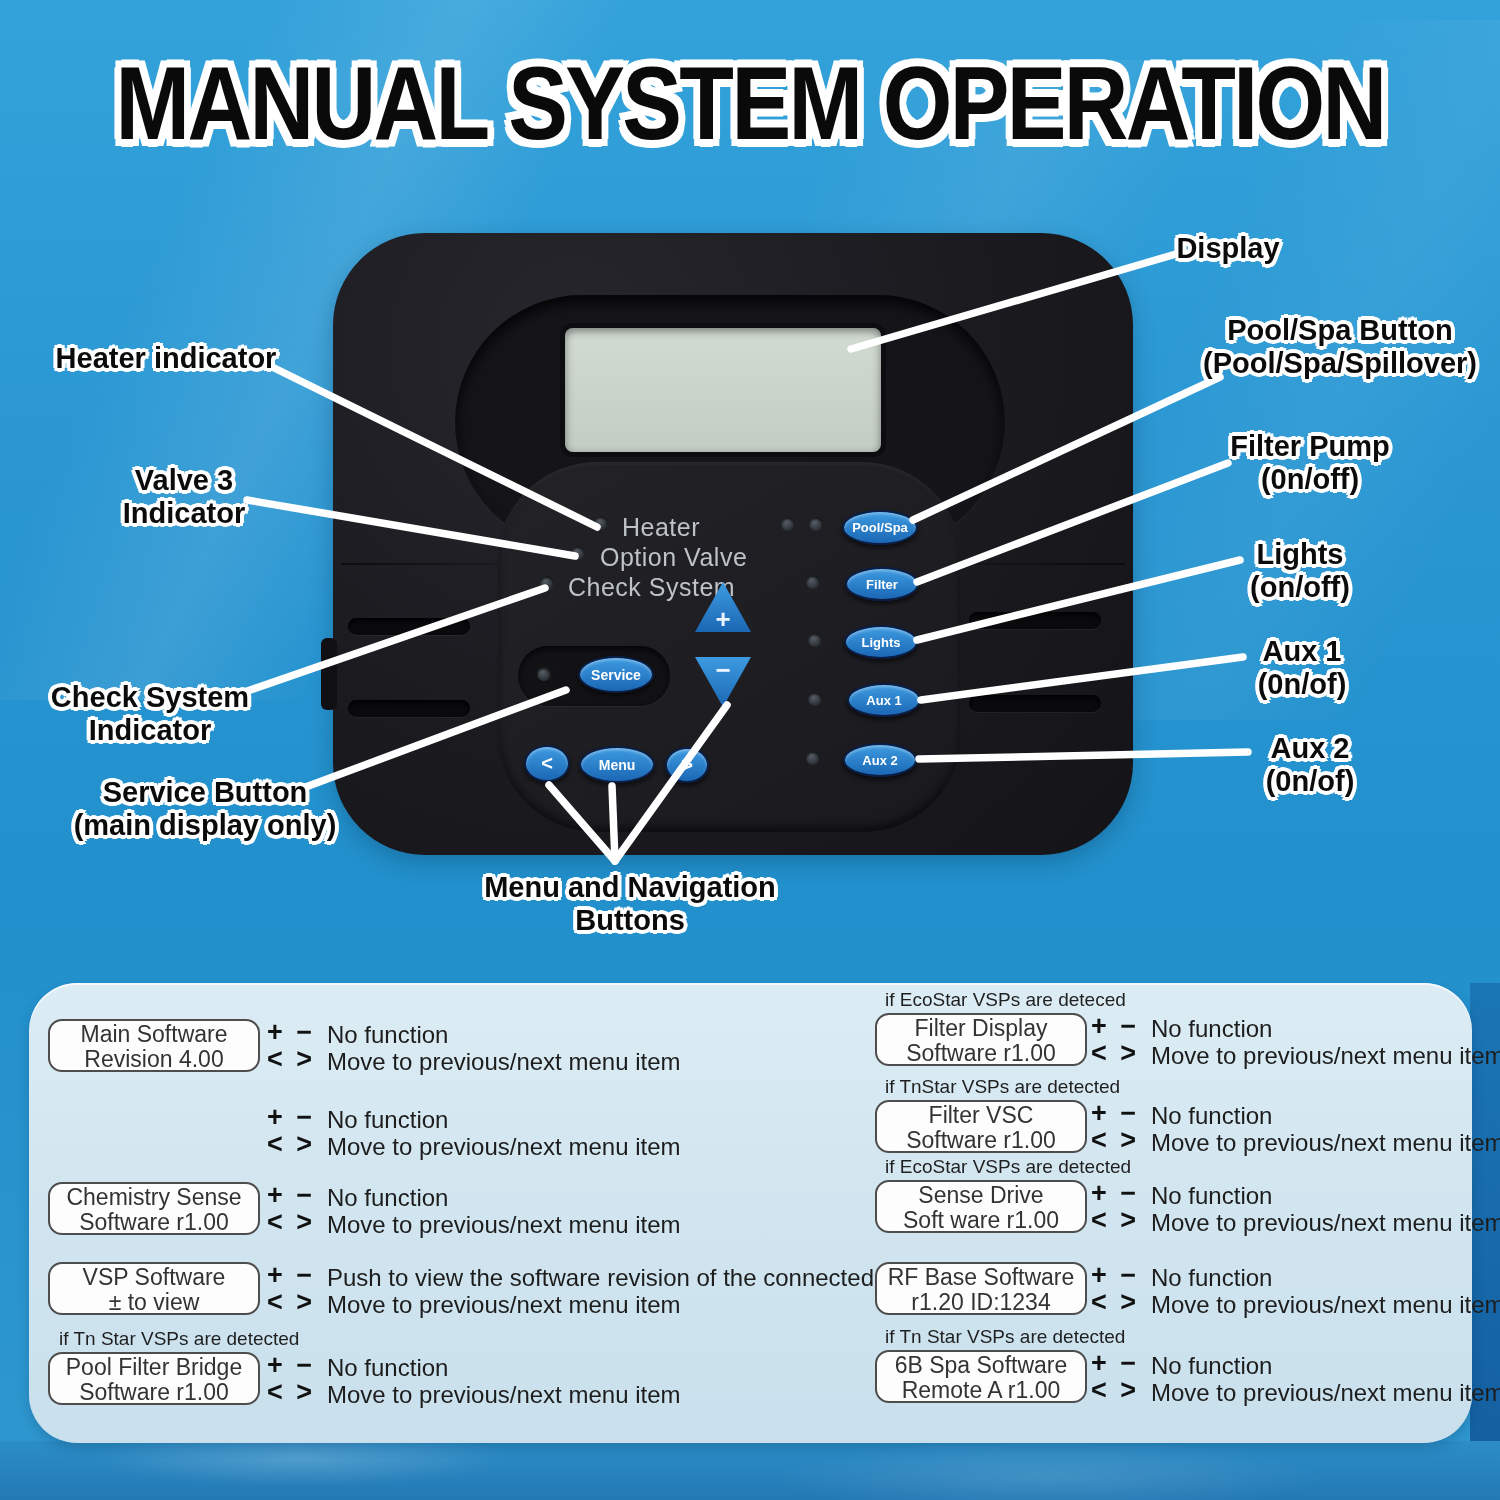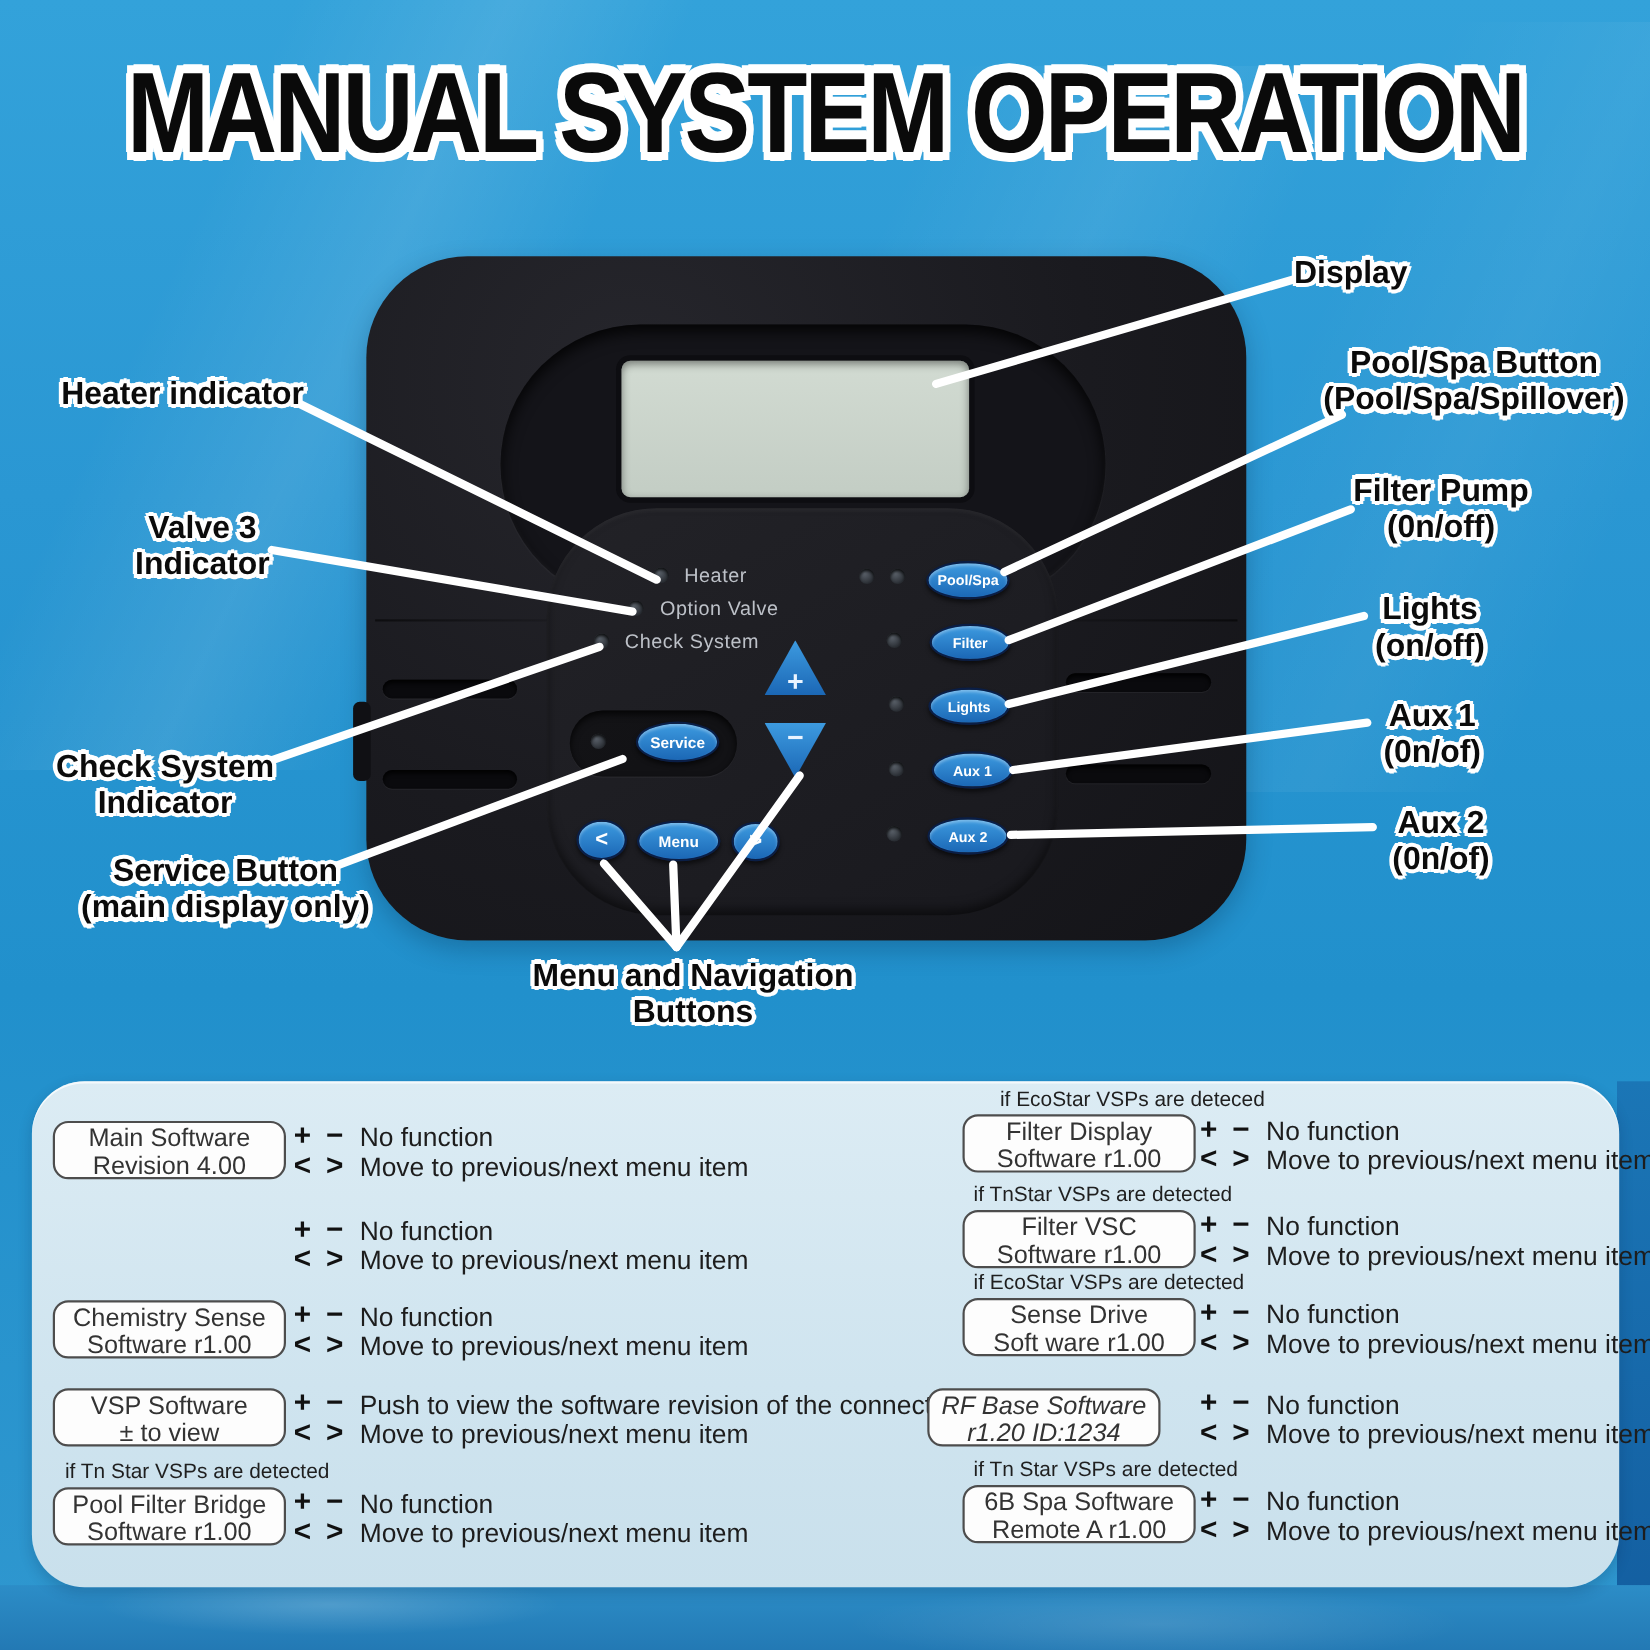--- a/index.html
+++ b/index.html
@@ -47,21 +47,21 @@
   #innerpanel{position:absolute;left:164px;top:229px;width:465px;height:370px;border-radius:100px;
     background:linear-gradient(150deg,#222227,#19191e);
     box-shadow:inset 0 2px 4px rgba(255,255,255,.06), inset 0 -5px 10px rgba(0,0,0,.55);}
   .vent{position:absolute;height:17px;border-radius:10px;background:#0a0a0d;
     box-shadow:inset 0 3px 4px rgba(0,0,0,.9),0 1px 1px rgba(255,255,255,.06);}
   #side-tab{position:absolute;left:-12px;top:405px;width:16px;height:72px;border-radius:6px;background:#101014;}
 
   .led{position:absolute;width:14px;height:14px;border-radius:50%;
     background:radial-gradient(circle at 35% 30%,#5c636c,#2c3036 70%);
     box-shadow:inset 0 2px 3px rgba(0,0,0,.8);}
-  .dev-label{position:absolute;color:#bdc1c8;font-size:18px;letter-spacing:.5px;}
+  .dev-label{position:absolute;color:#bdc1c8;font-size:25px;letter-spacing:.5px;}
 
   .blue-btn{position:absolute;border-radius:50%;color:#fff;font-weight:bold;
     display:flex;align-items:center;justify-content:center;
     background:linear-gradient(180deg,#3d9be0,#1b67b5);
     border:2px solid #0a1e46;box-sizing:border-box;
     box-shadow:0 3px 4px rgba(0,0,0,.55), inset 0 2px 3px rgba(255,255,255,.35);text-align:right;}
   .tri{position:absolute;width:56px;height:50px;display:flex;justify-content:center;
     background:linear-gradient(180deg,#3d9be0,#1b67b5);
     filter:drop-shadow(0 2px 2px rgba(0,0,0,.6));}
   .tri-up{clip-path:polygon(50% 0,100% 100%,0 100%);}
@@ -236,21 +236,21 @@
     <div class="fntext" style="left: 298px; top: 308px;">Move to previous/next menu item</div>
     <div class="rowcap" style="left: 30px; top: 345px;">if Tn Star VSPs are detected</div>
     <div class="swbox" style="left: 19px; top: 369px;">
       <div>Pool Filter Bridge</div>
       <div>Software r1.00</div>
     </div>
     <div class="sym" style="left: 238px; top: 367px;">+ −</div>
     <div class="fntext" style="left: 298px; top: 371px;">No function</div>
     <div class="sym" style="left: 238px; top: 394px;">&lt; &gt;</div>
     <div class="fntext" style="left: 298px; top: 398px;">Move to previous/next menu item</div>
-    <div class="rowcap" style="left: 856px; top: 6px; margin-left: 24px;">if EcoStar VSPs are deteced</div>
+    <div class="rowcap" style="left: 856px; top: 6px;">if EcoStar VSPs are deteced</div>
     <div class="swbox" style="left: 846px; top: 30px;">
       <div>Filter Display</div>
       <div>Software r1.00</div>
     </div>
     <div class="sym" style="left: 1062px; top: 28px;">+ −</div>
     <div class="fntext" style="left: 1122px; top: 32px;">No function</div>
     <div class="sym" style="left: 1062px; top: 55px;">&lt; &gt;</div>
     <div class="fntext" style="left: 1122px; top: 59px;">Move to previous/next menu item</div>
     <div class="rowcap" style="left: 856px; top: 93px;">if TnStar VSPs are detected</div>
     <div class="swbox" style="left: 846px; top: 117px;">
@@ -263,21 +263,21 @@
     <div class="fntext" style="left: 1122px; top: 146px;">Move to previous/next menu item</div>
     <div class="rowcap" style="left: 856px; top: 173px;">if EcoStar VSPs are detected</div>
     <div class="swbox" style="left: 846px; top: 197px;">
       <div>Sense Drive</div>
       <div>Soft ware r1.00</div>
     </div>
     <div class="sym" style="left: 1062px; top: 195px;">+ −</div>
     <div class="fntext" style="left: 1122px; top: 199px;">No function</div>
     <div class="sym" style="left: 1062px; top: 222px;">&lt; &gt;</div>
     <div class="fntext" style="left: 1122px; top: 226px;">Move to previous/next menu item</div>
-    <div class="swbox" style="left: 814px; top: 279px; font-style: italic;">
+    <div class="swbox" style="left: 846px; top: 279px;">
       <div>RF Base Software</div>
       <div>r1.20  ID:1234</div>
     </div>
     <div class="sym" style="left: 1062px; top: 277px;">+ −</div>
     <div class="fntext" style="left: 1122px; top: 281px;">No function</div>
     <div class="sym" style="left: 1062px; top: 304px;">&lt; &gt;</div>
     <div class="fntext" style="left: 1122px; top: 308px;">Move to previous/next menu item</div>
     <div class="rowcap" style="left: 856px; top: 343px;">if Tn Star VSPs are detected</div>
     <div class="swbox" style="left: 846px; top: 367px;">
       <div>6B Spa Software</div>

